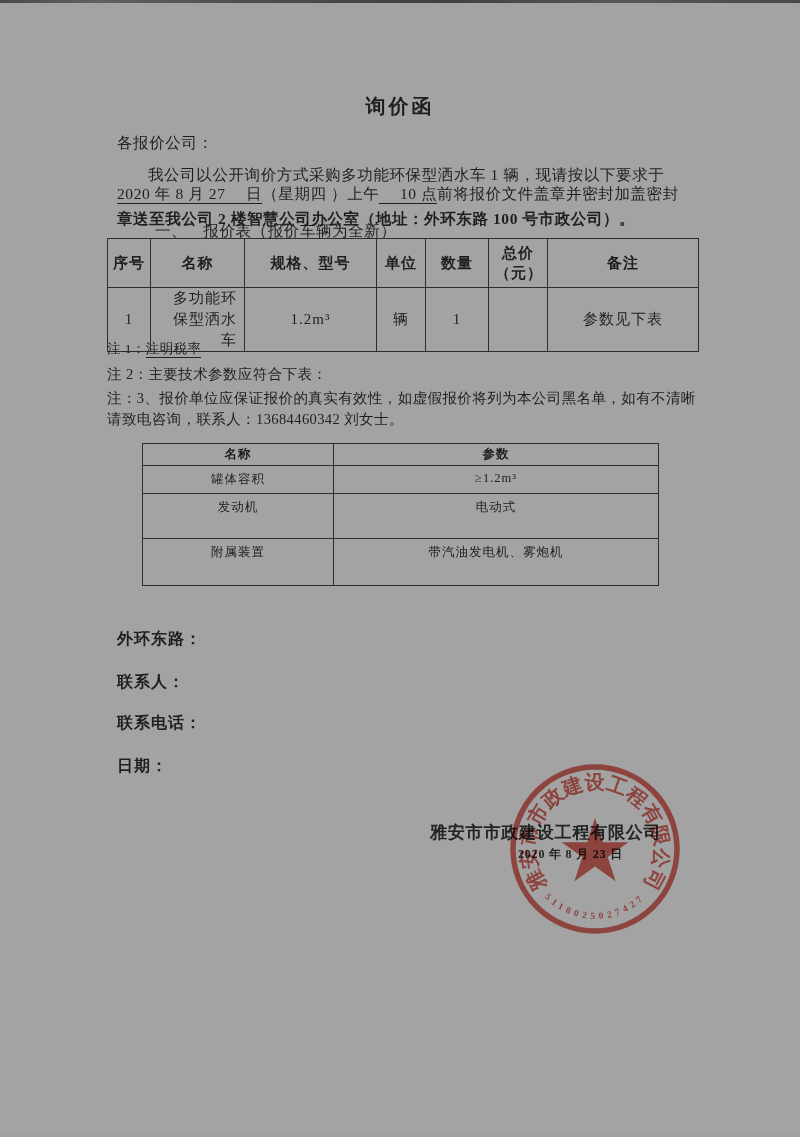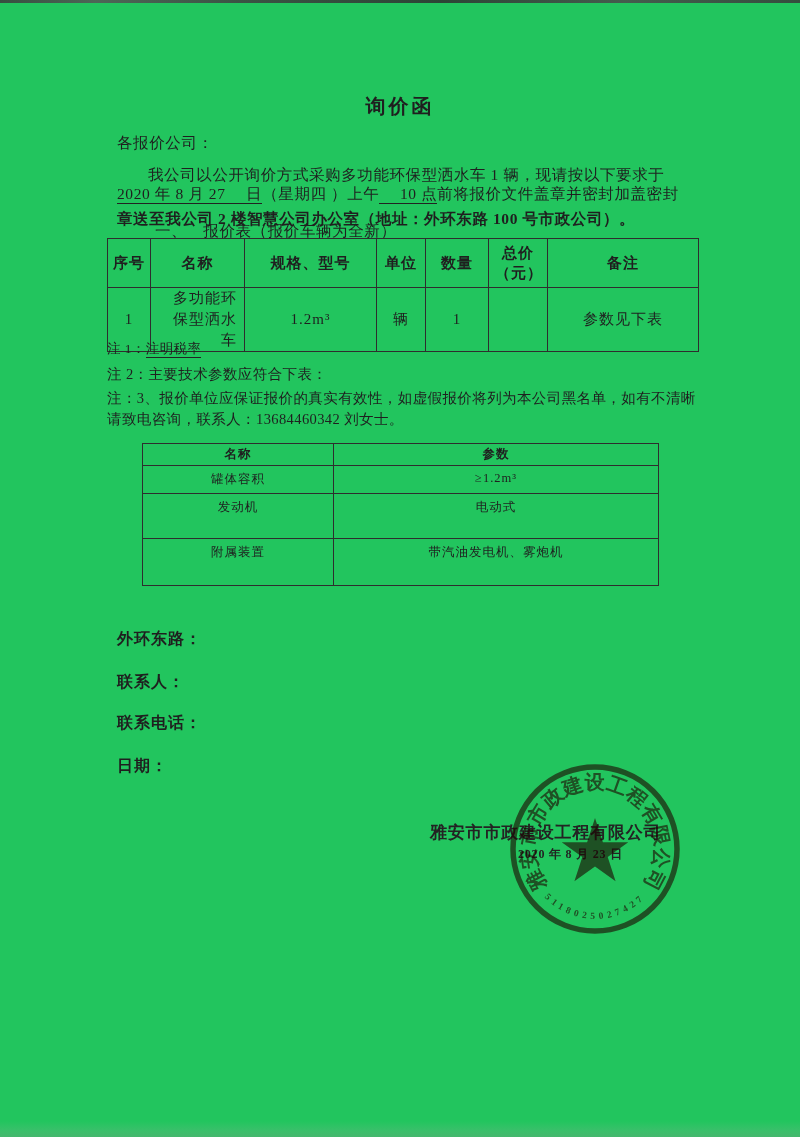--- a/index.html
+++ b/index.html
@@ -1,19 +1,19 @@
 <!DOCTYPE html>
 <html><head>
 <meta charset="utf-8">
 <style>
   * { margin:0; padding:0; box-sizing:border-box; }
   html,body { background:#fdfdfc; }
   .page {
     position:relative; width:800px; height:1137px; margin:0 auto;
-    background:#22c55e; overflow:hidden;
+    background:#a3a3a3; overflow:hidden;
     font-family:"Liberation Serif","DejaVu Serif",serif;
     color:#1f1f1f;
   }
   .scan-edge-top {
     position:absolute; top:0; left:0; width:100%; height:3px;
     background:linear-gradient(90deg,#3a3a3a 0%,#555 12%,#3f3f3f 30%,#2e2e2e 55%,#4a4a4a 78%,#383838 100%);
     opacity:.85;
   }
   .scan-edge-bottom {
     position:absolute; bottom:0; left:0; width:100%; height:16px;

